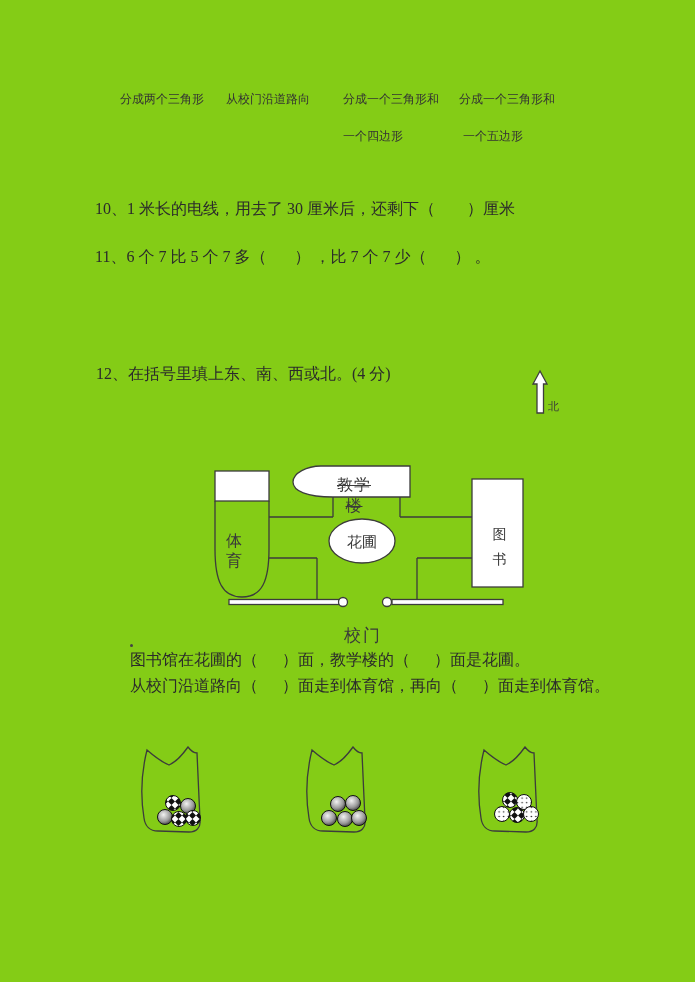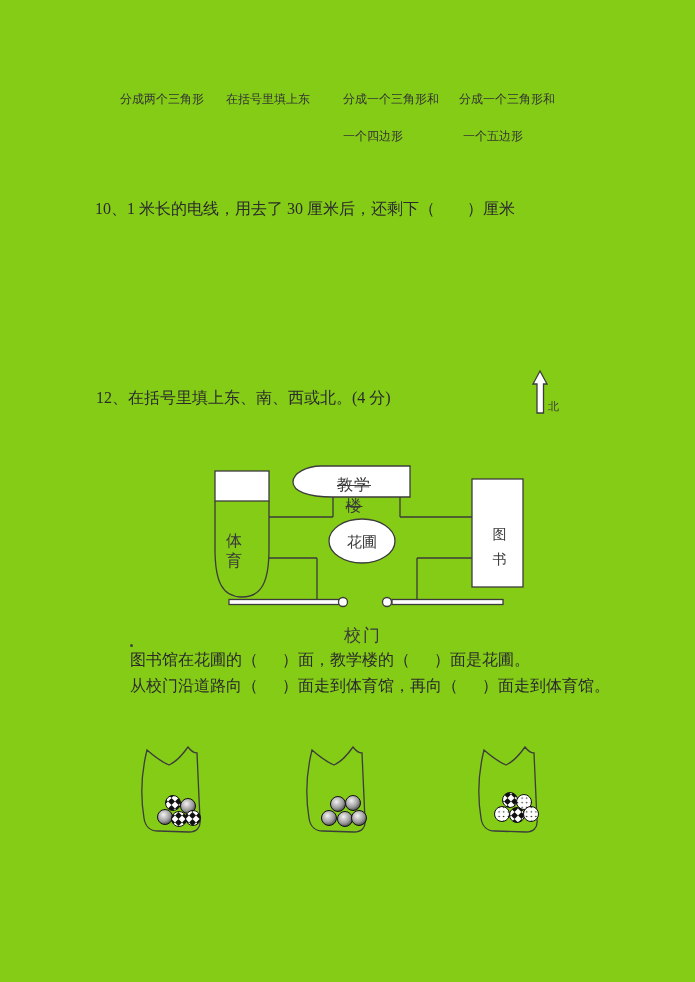--- a/index.html
+++ b/index.html
@@ -18,28 +18,29 @@
   svg{position:absolute;left:0;top:0;pointer-events:none;}
   svg .ln{stroke:#3c3c3c;stroke-width:1.3;fill:none;}
   svg .shape{stroke:#3c3c3c;stroke-width:1.3;fill:#fff;}
 </style>
 </head>
 <body>
 
 <div class="page">
 
   <span class="abs cap" style="left:120px;top:91px;">分成两个三角形</span>
-  <span class="abs cap" style="left:226px;top:91px;">在括号里填上东</span>
+  <span class="abs cap" style="left:226px;top:91px;">从校门沿道路向</span>
   <span class="abs cap" style="left:343px;top:91px;">分成一个三角形和</span>
   <span class="abs cap" style="left:459px;top:91px;">分成一个三角形和</span>
   <span class="abs cap" style="left:343px;top:128px;">一个四边形</span>
   <span class="abs cap" style="left:463px;top:128px;">一个五边形</span>
 
   <span class="abs q" style="left:95px;top:199px;">10、1 米长的电线，用去了 30 厘米后，还剩下（        ）厘米</span>
-  <span class="abs q" style="left:96px;top:388px;">12、在括号里填上东、南、西或北。(4 分)</span>
+  <span class="abs q" style="left:95px;top:247px;">11、6 个 7 比 5 个 7 多（       ） ，比 7 个 7 少（       ） 。</span>
+  <span class="abs q" style="left:96px;top:364px;">12、在括号里填上东、南、西或北。(4 分)</span>
 
   <svg width="695" height="982" viewBox="0 0 695 982">
     <defs>
       <radialGradient id="grad-gray-ball" cx="0.4" cy="0.35" r="0.8">
         <stop offset="0" stop-color="#f2f2f2"></stop>
         <stop offset="0.55" stop-color="#9a9a9a"></stop>
         <stop offset="1" stop-color="#1c1c1c"></stop>
       </radialGradient>
       <pattern id="pat-checker" width="7" height="7" patternUnits="userSpaceOnUse">
         <rect width="7" height="7" fill="#ffffff"></rect>

